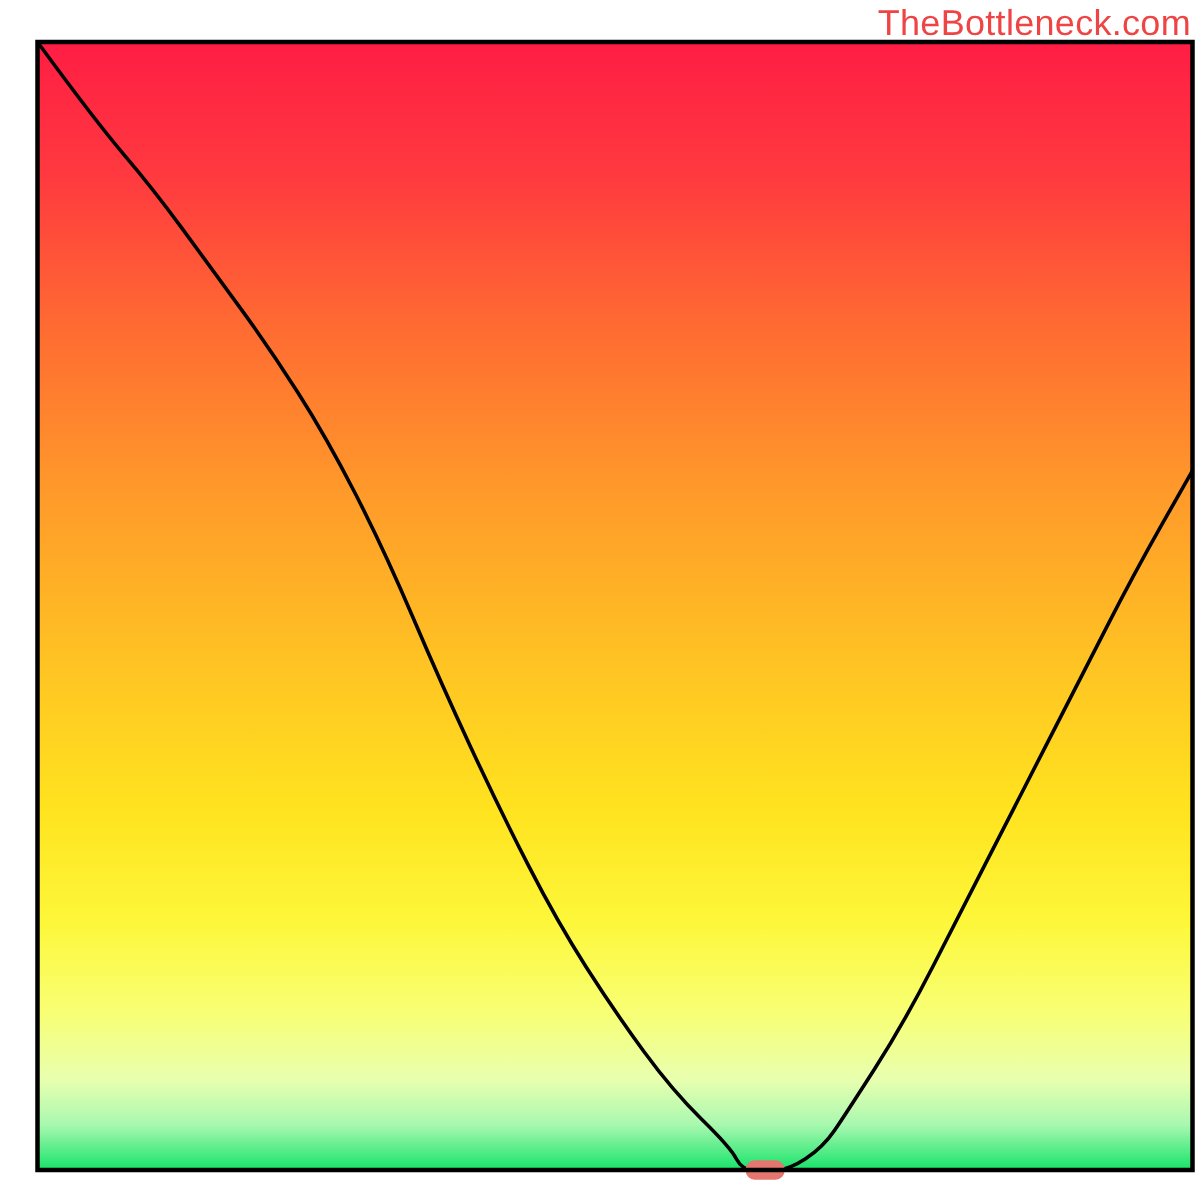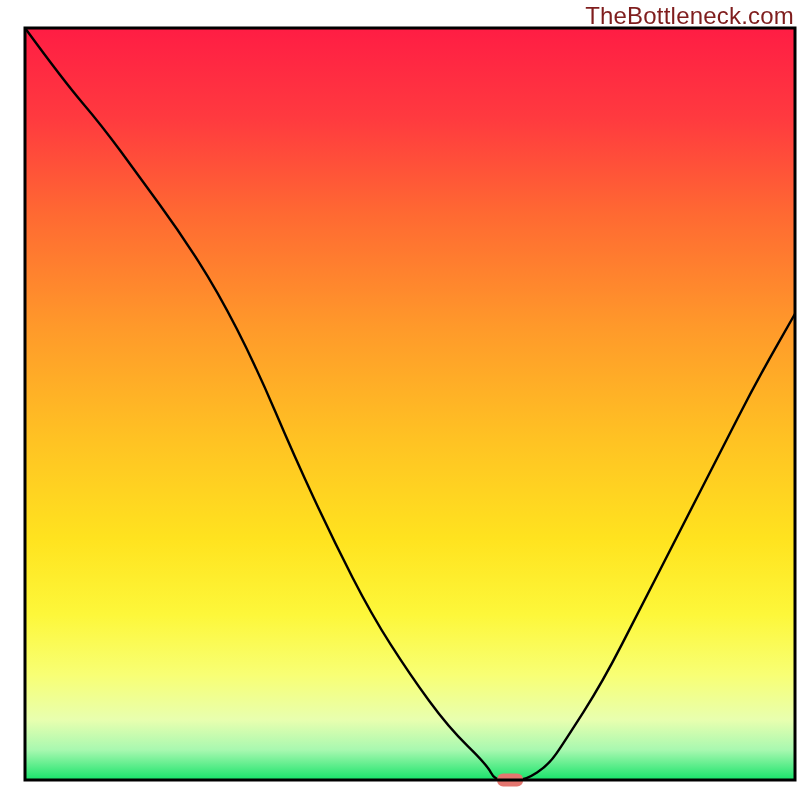--- a/index.html
+++ b/index.html
@@ -13,21 +13,21 @@
   .container {
     position: relative;
     width: 800px;
     height: 800px;
   }
   .watermark {
     position: absolute;
     top: 2px;
     right: 6px;
     font-size: 24px;
-    color: #7f1d1d;
+    color: #ef4444;
     font-weight: 500;
     letter-spacing: 0.2px;
   }
   svg {
     display: block;
   }
 </style>
 </head>
 <body>
 

